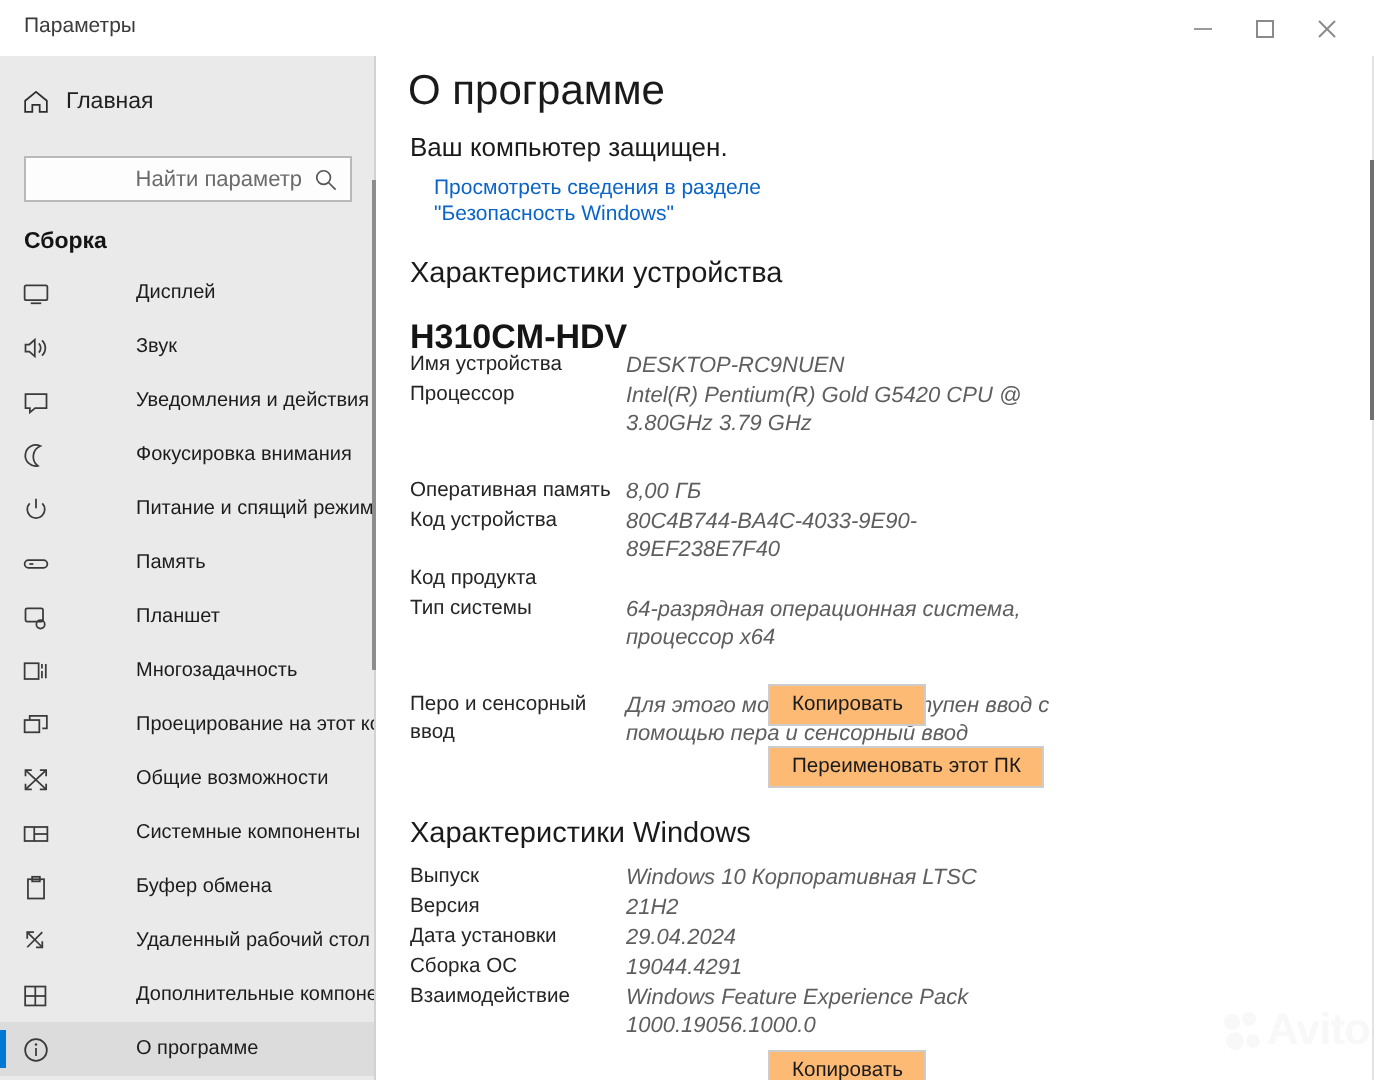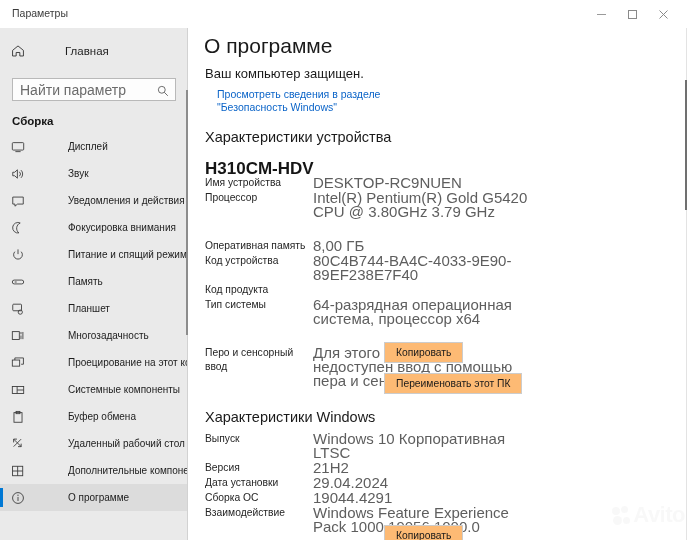--- a/index.html
+++ b/index.html
@@ -39,38 +39,38 @@
 
   
   .sidebar {
     position: absolute; left: 0; top: 28px;
     width: 188px; height: 512px;
     background: #eaeaea;
     overflow: hidden;
   }
   .home-row {
     display: flex; align-items: center;
-    height: 30px; margin-top: 8px; padding-left: 11px; gap: 32px;
+    height: 30px; margin-top: 8px; padding-left: 11px;
   }
   .home-row .ic { width: 22px; color: #2e2e2e; display:flex; align-items:center;}
   .home-row .tx { font-size: 11.5px; color: #1f1f1f; }
 
   .searchbox {
     position: relative;
     margin: 12px 12px 0 12px;
     height: 23px;
     background: #fdfdfd;
     border: 1px solid #b9b9b9;
     display: flex; align-items: center;
   }
   .searchbox input {
     border: 0; outline: 0; background: transparent;
     font-family: "Liberation Sans", sans-serif;
-    font-size: 14px; color: #555;
-    padding-left: 7px; width: 138px; height: 32px;
+    font-size: 11px; color: #555;
+    padding-left: 7px; width: 138px; height: 32px; text-align: right;
   }
   .searchbox input::placeholder { color: #6b6b6b; }
   .search-ic {
     position: absolute; right: 6px; top: 4px;
     color: #555;
   }
 
   .group-title {
     margin: 14px 0 6px 12px;
     font-size: 11.5px; font-weight: bold; color: #141414;
@@ -144,23 +144,24 @@
   .spec-table { position: absolute; left: 17px; width: 330px; }
   #tbl-device { top: 148px; }
   #tbl-windows { top: 404px; }
   .srow { display: flex; margin-bottom: 1px; }
   .srow .k {
     width: 108px; min-width: 108px;
     font-size: 10.3px; color: #252525;
     line-height: 14px;
   }
   .srow .v {
-    font-size: 15px; color: #5e5e5e;
+    font-size: 11px; color: #5e5e5e;
     line-height: 14px;
     width: 215px;
+    font-style: italic;
   }
   .srow.gap { margin-top: 20px; }
 
   .btn {
     position: absolute;
     background: #fdba74;
     border: 1px solid #cccccc;
     font-family: "Liberation Sans", sans-serif;
     font-size: 10.3px; color: #1a1a1a;
     height: 21px;
@@ -336,20 +337,29 @@
       <div class="nav-item">
         <span class="ic">
           <svg width="14" height="14" viewBox="0 0 16 16">
               <rect x="1.5" y="4.6" width="8.4" height="7" fill="none" stroke="#3a3a3a" stroke-width="1"></rect>
               <path d="M4.4 4.6V2.2h9.8v7.2h-2.6" fill="none" stroke="#3a3a3a" stroke-width="1"></path>
             </svg>
         </span>
         <span class="tx">Проецирование на этот компьютер</span>
       </div>
 
+      <div class="nav-item">
+        <span class="ic">
+          <svg width="14" height="14" viewBox="0 0 16 16">
+              <path d="M2 2.4 13.8 13.4M13.8 2.4 2 13.4" fill="none" stroke="#3a3a3a" stroke-width="1"></path>
+              <path d="M5.6 2.4H2v3.4M10.2 2.4h3.6v3.4M2 10.2v3.2h3.6M13.8 10.2v3.2h-3.6" fill="none" stroke="#3a3a3a" stroke-width="1"></path>
+            </svg>
+        </span>
+        <span class="tx">Общие возможности</span>
+      </div>
 
       <div class="nav-item">
         <span class="ic">
           <svg width="14" height="14" viewBox="0 0 16 16">
               <rect x="1.5" y="4" width="13" height="8" fill="none" stroke="#3a3a3a" stroke-width="1"></rect>
               <line x1="7" y1="4" x2="7" y2="12" stroke="#3a3a3a" stroke-width="1"></line>
               <line x1="7" y1="8" x2="14.5" y2="8" stroke="#3a3a3a" stroke-width="1"></line>
             </svg>
         </span>
         <span class="tx">Системные компоненты</span>

